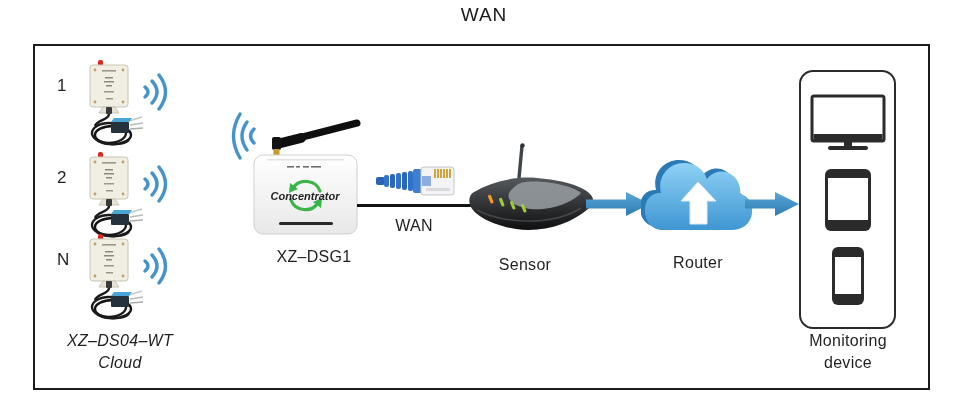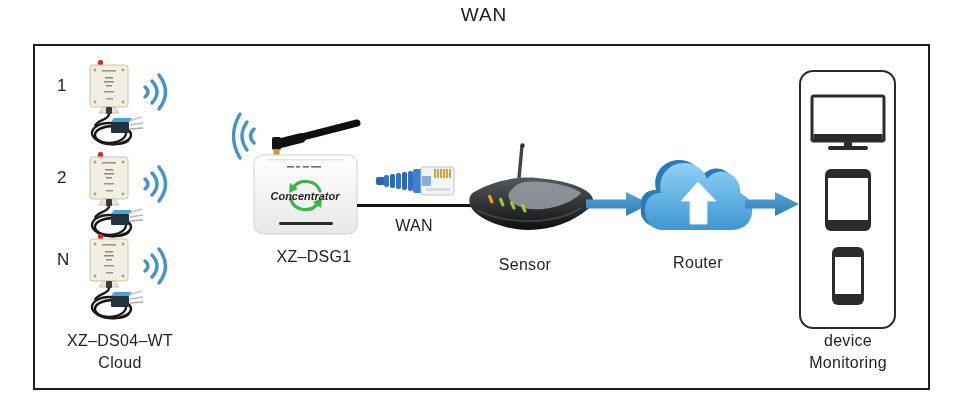--- a/index.html
+++ b/index.html
@@ -151,21 +151,21 @@
       <polygon points="28,62 46,62 49,58 31,58" fill="#49a5d6"></polygon>
       <rect x="28" y="62" width="18" height="11" rx="1" fill="#24323d"></rect>
     </svg>
     <svg class="abs" style="left:88px;top:12px;" width="30" height="40" viewBox="0 0 30 40">
       <path d="M4,15 Q10,20 4,25" stroke="#4593c8" stroke-width="3.4" fill="none" stroke-linecap="round"></path>
       <path d="M11,9 Q21,20 11,31" stroke="#4593c8" stroke-width="3.4" fill="none" stroke-linecap="round"></path>
       <path d="M18,3 Q31,20 18,37" stroke="#4593c8" stroke-width="3.4" fill="none" stroke-linecap="round"></path>
     </svg>
   </div>
 
-  <div class="abs caption" style="left:5px;top:284px;width:160px;">
+  <div class="abs caption" style="left:5px;top:284px;width:160px;font-style:italic;">
     <div>XZ–DS04–WT</div>
     <div>Cloud</div>
   </div>
 
   <svg class="abs" style="left:192px;top:64px;" width="140" height="127" viewBox="0 0 140 127">
     <g>
       <path d="M13,4 Q0,26 13,48" stroke="#4593c8" stroke-width="3.4" fill="none" stroke-linecap="round"></path>
       <path d="M20,12 Q10,26 20,40" stroke="#4593c8" stroke-width="3.4" fill="none" stroke-linecap="round"></path>
       <path d="M27,19 Q20,26 27,33" stroke="#4593c8" stroke-width="3.4" fill="none" stroke-linecap="round"></path>
     </g>
@@ -254,17 +254,17 @@
     <svg width="46" height="62" viewBox="0 0 46 62">
       <rect x="0" y="0" width="46" height="62" rx="6" fill="#2b2b2b"></rect>
       <rect x="3" y="9" width="40" height="42" fill="#ffffff"></rect>
     </svg>
     <svg width="32" height="58" viewBox="0 0 32 58">
       <rect x="0" y="0" width="32" height="58" rx="6" fill="#2b2b2b"></rect>
       <rect x="3" y="10" width="26" height="37" fill="#ffffff"></rect>
     </svg>
   </div>
   <div class="abs caption" style="left:753px;top:284px;width:120px;">
+    <div>Monitoring</div>
     <div>device</div>
-    <div>Monitoring</div>
   </div>
 
 </div>
 
 </body></html>

